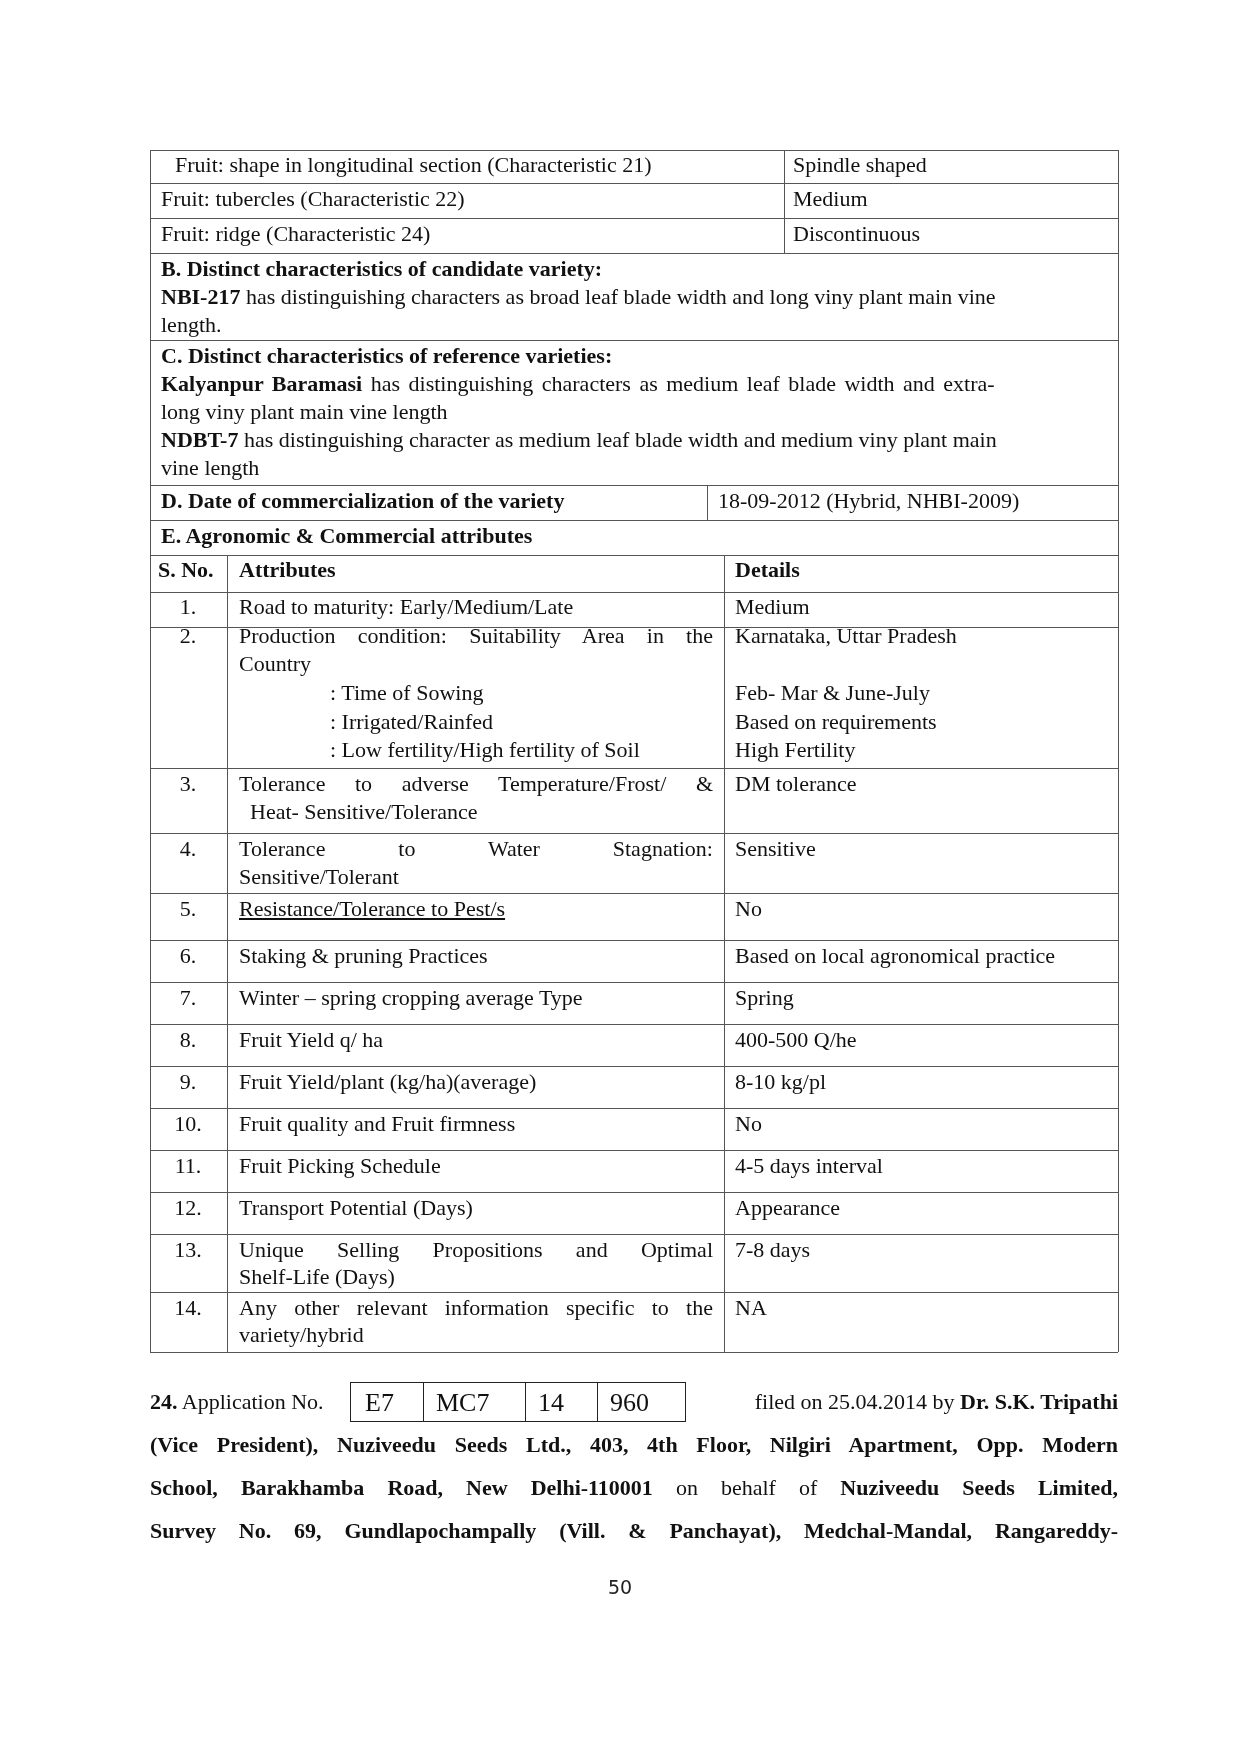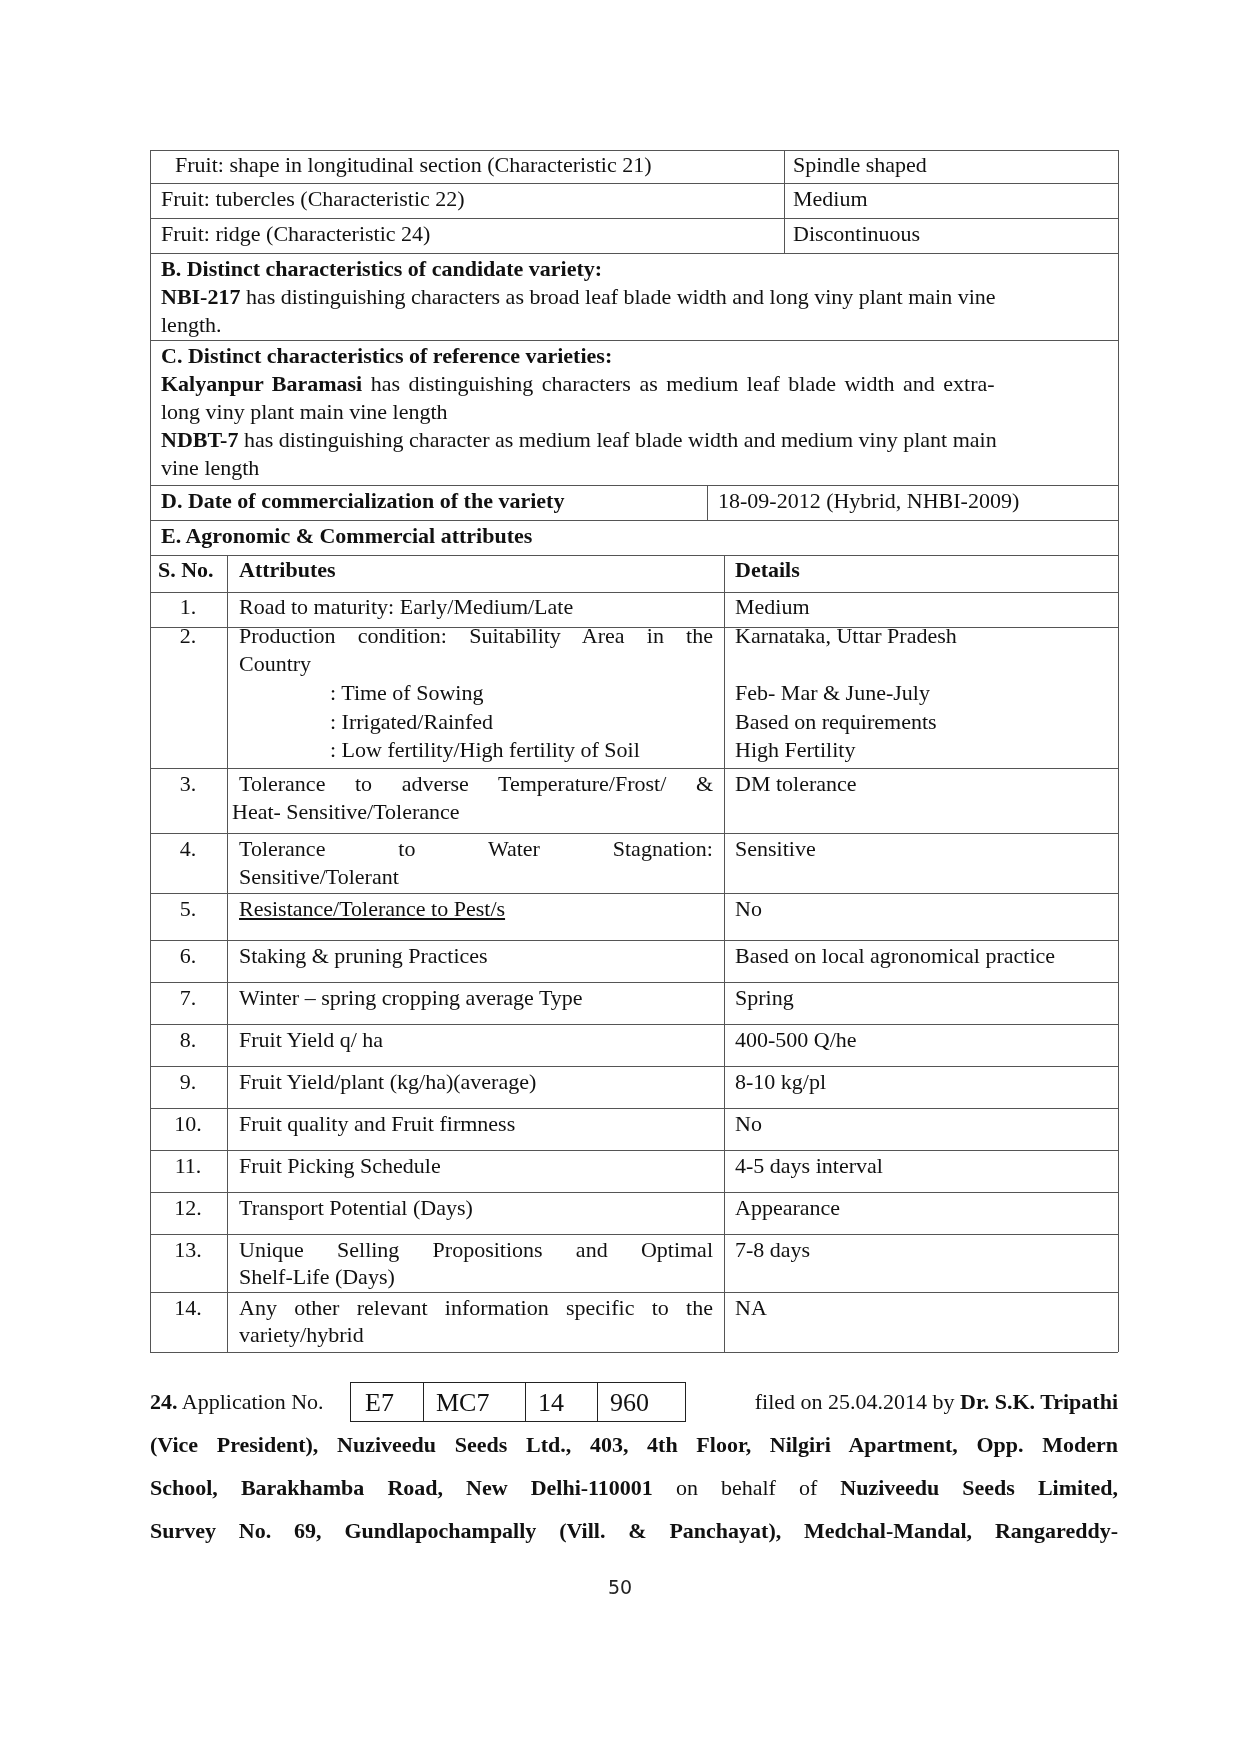--- a/index.html
+++ b/index.html
@@ -107,21 +107,21 @@
   <div class="t" style="left:735px; top:680px;">Feb- Mar &amp; June-July</div>
   <div class="t" style="left:330px; top:709px;">: Irrigated/Rainfed</div>
   <div class="t" style="left:735px; top:709px;">Based on requirements</div>
   <div class="t" style="left:330px; top:737px;">: Low fertility/High fertility of Soil</div>
   <div class="t" style="left:735px; top:737px;">High Fertility</div>
 </div>
 
 <div>
   <div class="t sn" style="left:153px; top:771px;">3.</div>
   <div class="t just" style="left:239px; top:771px; width:474px;">Tolerance to adverse Temperature/Frost/ &amp;</div>
-  <div class="t" style="left:232px; top:799px;">Heat- Sensitive/Tolerance</div>
+  <div class="t" style="left:250px; top:799px;">Heat- Sensitive/Tolerance</div>
   <div class="t" style="left:735px; top:771px;">DM tolerance</div>
 </div>
 
 <div>
   <div class="t sn" style="left:153px; top:836px;">4.</div>
   <div class="t just" style="left:239px; top:836px; width:474px;">Tolerance to Water Stagnation:</div>
   <div class="t" style="left:239px; top:864px;">Sensitive/Tolerant</div>
   <div class="t" style="left:735px; top:836px;">Sensitive</div>
 </div>
 

